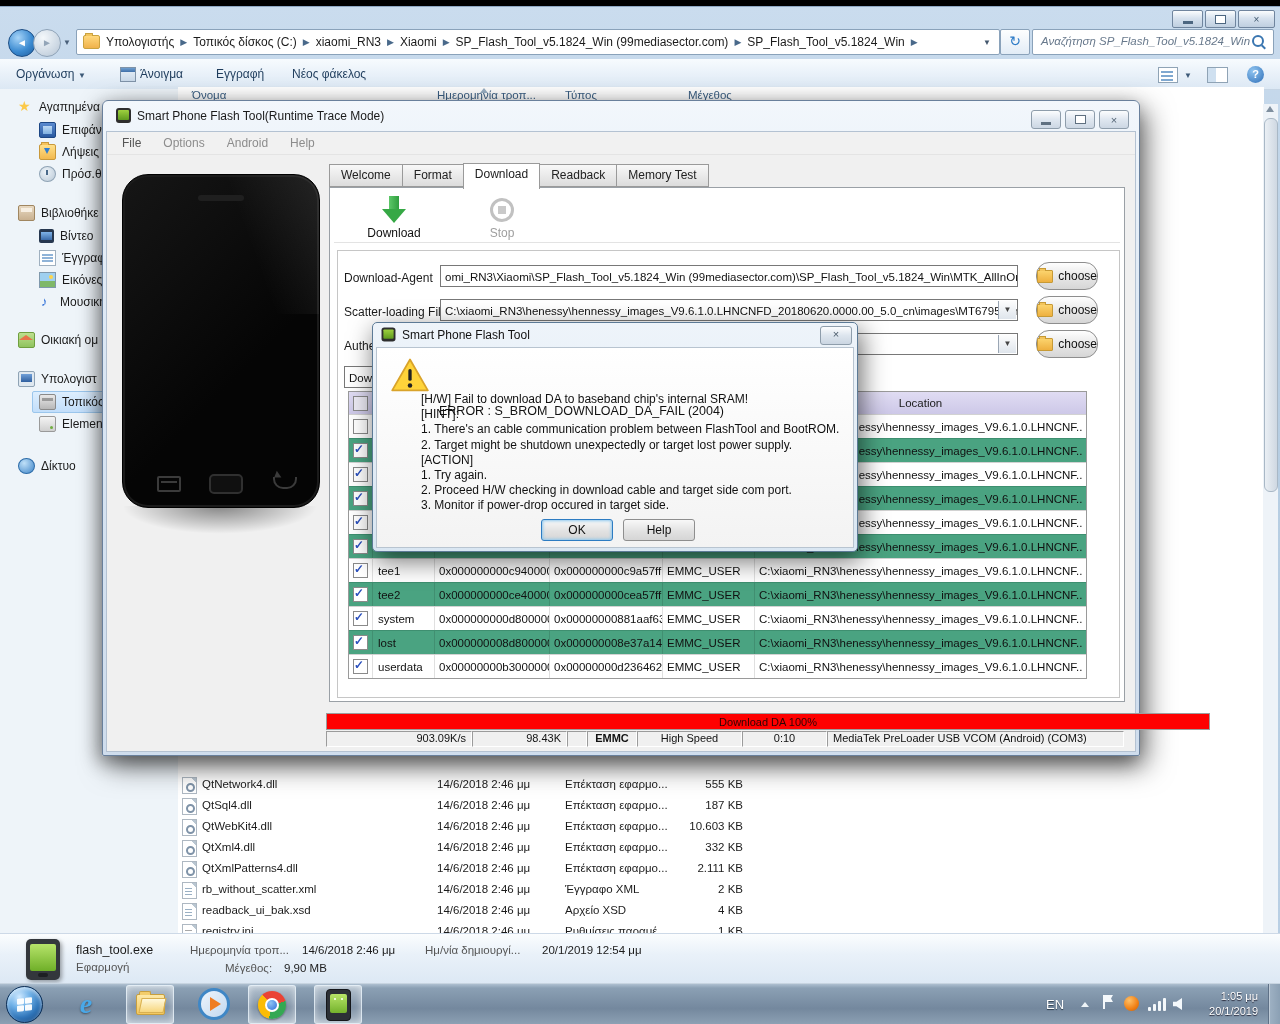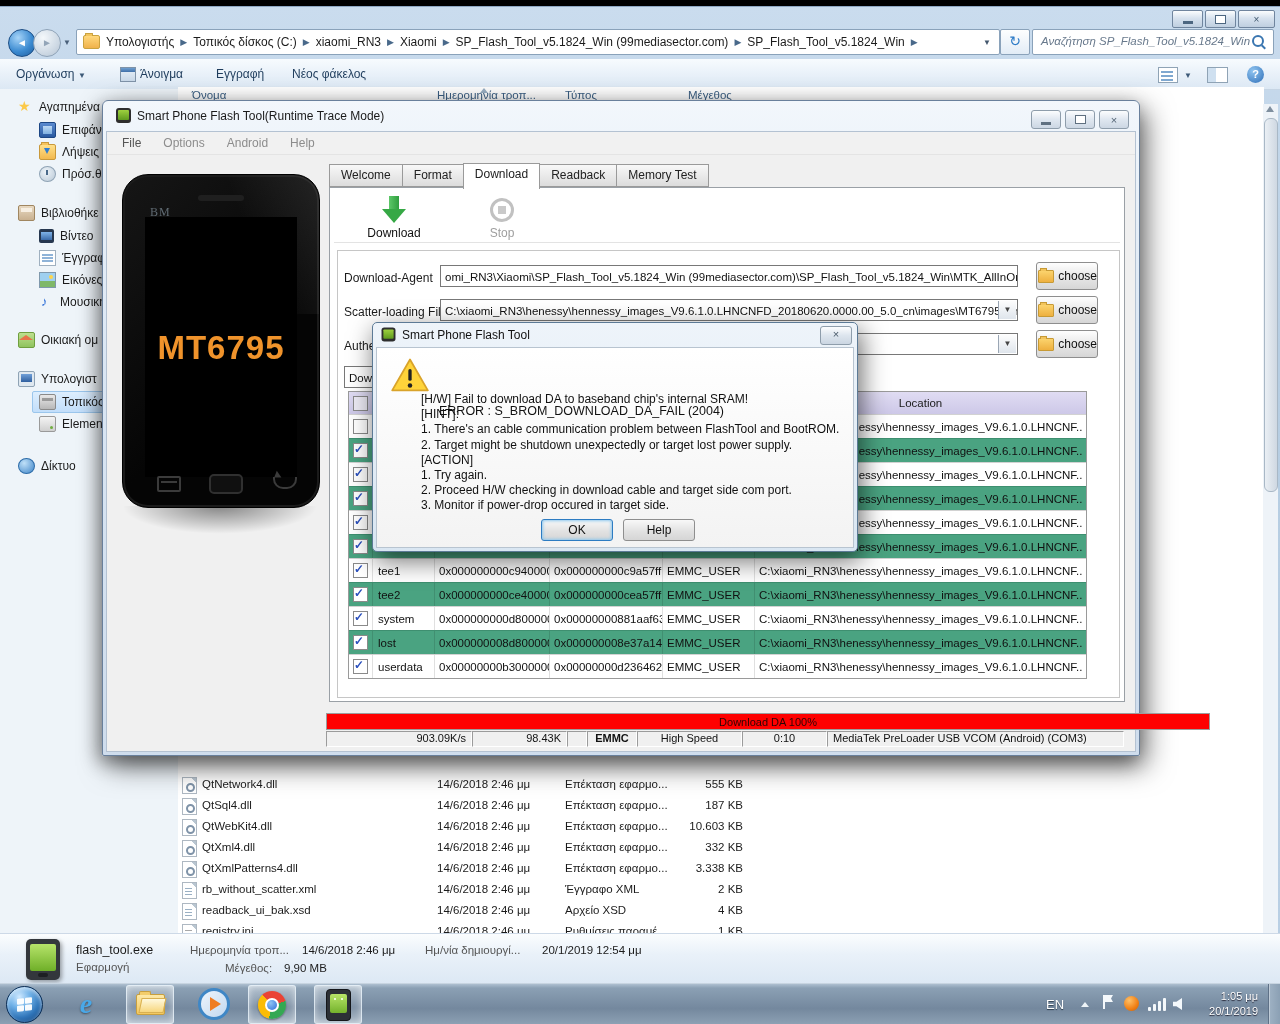--- a/index.html
+++ b/index.html
@@ -176,22 +176,22 @@
   .stop-ic{width:18px;height:18px;border-radius:50%;border:3px solid #c1c1c1;margin:2px auto;position:relative;}
   .stop-ic::after{content:"";position:absolute;left:5px;top:5px;width:8px;height:8px;background:#c9c9c9;}
   .stop-lb{font-size:12px;color:#9e9e9e;margin-top:4px;}
   .fw-sep{position:absolute;left:4px;right:4px;top:54px;border-top:1px solid #e3e3e3;}
   .gbox{position:absolute;left:7px;top:62px;width:781px;height:446px;border:1px solid #c6c6c6;}
   .flbl{position:absolute;font-size:12px;color:#1a1a1a;white-space:nowrap;}
   .finp{position:absolute;left:110px;width:578px;height:22px;border:1px solid #787878;background:#fff;font-size:11.5px;color:#111;
     line-height:22px;padding:0 4px;overflow:hidden;white-space:nowrap;box-sizing:border-box;}
   .finp.tail{text-align:right;}
   .combo .dd{position:absolute;right:1px;top:1px;width:17px;height:18px;background:linear-gradient(#fdfdfd,#dfe5ec);border-left:1px solid #9aa6b4;text-align:center;font-size:8px;color:#444;line-height:18px;}
-  .choose{position:absolute;left:706px;width:60px;height:26px;background:linear-gradient(#fefefe,#e6e6e6 55%,#d6d6d6);border:1px solid #8e8e8e;border-radius:3px;
-    display:flex;align-items:center;justify-content:flex-end;gap:4px;font-size:12px;color:#111;}
+  .choose{position:absolute;left:706px;width:60px;height:26px;background:linear-gradient(#fefefe,#e6e6e6 55%,#d6d6d6);border:1px solid #8e8e8e;border-radius:13px;
+    display:flex;align-items:center;justify-content:space-between;gap:4px;font-size:12px;color:#111;}
   .cf{width:14px;height:11px;background:linear-gradient(#fbd36d,#eeb03f);border:1px solid #c79a35;border-radius:1px;position:relative;flex:none;}
   .cf::before{content:"";position:absolute;top:-3px;left:1px;width:5px;height:2px;background:#f2c45c;border:1px solid #c79a35;border-bottom:none;}
 
   .ptable{position:absolute;left:18px;top:203px;width:737px;border:1px solid #9a9a9a;box-sizing:content-box;}
   .t-head{height:22px;background:linear-gradient(#e0dcf3,#cdc8e8);display:flex;font-size:11.5px;color:#1a1a1a;align-items:center;}
   .t-head .hc{border-left:1px solid #b4b0d2;height:100%;display:flex;align-items:center;justify-content:center;box-sizing:border-box;}
   .t-row{height:23px;display:flex;font-size:11.5px;color:#111;border-top:1px solid #d2d2d2;align-items:center;background:#fff;}
   .t-row:nth-child(even){background:#4aa381;border-top-color:#3e8f70;}
   .tc{height:100%;display:flex;align-items:center;box-sizing:border-box;border-left:1px solid rgba(0,0,0,.12);overflow:hidden;white-space:nowrap;}
   .c0{width:23px;justify-content:center;border-left:none !important;}
@@ -422,21 +422,21 @@
     <span class="f-date">14/6/2018 2:46 μμ</span>
     <span class="f-type">Επέκταση εφαρμο...</span>
     <span class="f-size">332 KB</span>
   </div>
 
   <div class="file-row" style="top: 755px;">
     <span class="f-ic fic fic-dll"></span>
     <span class="f-name">QtXmlPatterns4.dll</span>
     <span class="f-date">14/6/2018 2:46 μμ</span>
     <span class="f-type">Επέκταση εφαρμο...</span>
-    <span class="f-size">3.338 KB</span>
+    <span class="f-size">2.111 KB</span>
   </div>
 
   <div class="file-row" style="top: 776px;">
     <span class="f-ic fic fic-xml"></span>
     <span class="f-name">rb_without_scatter.xml</span>
     <span class="f-date">14/6/2018 2:46 μμ</span>
     <span class="f-type">Έγγραφο XML</span>
     <span class="f-size">2 KB</span>
   </div>
 
@@ -491,24 +491,20 @@
   <div class="fw-client">
     <div class="fw-menus" id="fw-menus">
         <span class="fw-menu first">File</span>
         <span class="fw-menu">Options</span>
         <span class="fw-menu">Android</span>
         <span class="fw-menu">Help</span>
       </div>
 
     <div class="phone">
       <span class="ph-ear"></span>
-      <div class="ph-screen">
-        <span class="ph-bm">BM</span>
-        <div class="ph-chip">MT6795</div>
-      </div>
       <div class="ph-nav">
         <span class="ph-menu"></span>
         <span class="ph-home"></span>
         <span class="ph-back"></span>
       </div>
     </div>
     <div class="ph-refl"></div>
 
     <div class="fw-tabs" id="fw-tabs">
         <div class="fw-tab">Welcome</div>

